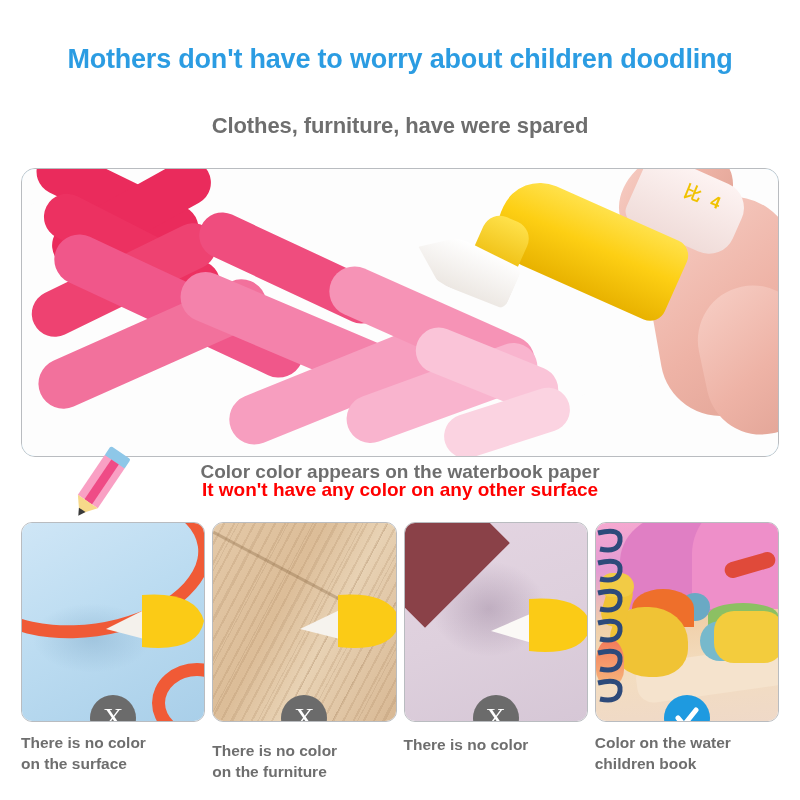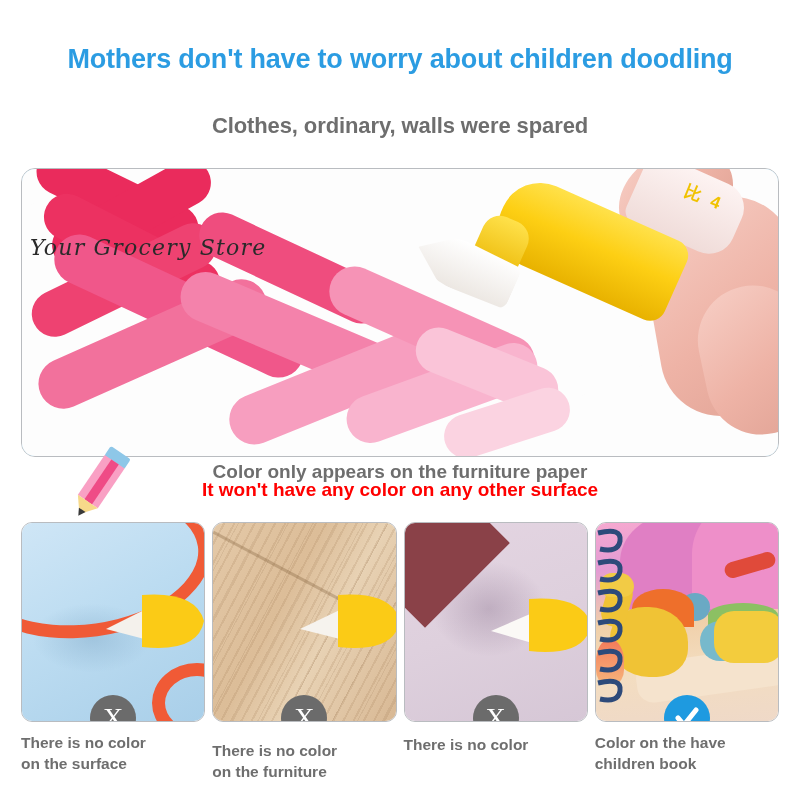--- a/index.html
+++ b/index.html
@@ -326,42 +326,41 @@
   .cap.c2 { padding-top: 8px; }
   .cap.c3 { padding-top: 2px; }
   .cap.c4 { padding-top: 0px; }
 </style>
 </head>
 <body>
 
 <div class="page">
 
   <div class="headline">Mothers don't have to worry about children doodling</div>
-  <div class="subhead">Clothes, ordinary, walls were spared</div>
+  <div class="subhead">Clothes, furniture, have were spared</div>
 
   <div class="hero">
     <div class="hero-blue"></div>
     <div class="hero-paper"></div>
     <div class="hero-paper2"></div>
 
     <div class="stroke s1"></div>
     <div class="stroke s2"></div>
     <div class="stroke s3"></div>
     <div class="stroke s4"></div>
     <div class="stroke s5"></div>
     <div class="stroke s6"></div>
     <div class="stroke s7"></div>
     <div class="stroke s8"></div>
     <div class="stroke s9"></div>
     <div class="stroke s10"></div>
     <div class="stroke s11"></div>
     <div class="stroke s12"></div>
     <div class="stroke s13"></div>
 
-    <div class="watermark">Your Grocery Store</div>
 
     <div class="pen-wrap">
       <div class="finger finger-a"></div>
       <div class="finger finger-b"></div>
       <div class="finger finger-c"></div>
       <div class="pen-cap"></div>
       <div class="pen-body"></div>
       <div class="pen-collar"></div>
       <div class="pen-tip"></div>
       <div class="pen-mark">比 4</div>
@@ -374,21 +373,21 @@
   <div class="caption-zone">
     <svg class="pencil" viewBox="0 0 76 82">
       <g transform="rotate(34 38 41)">
         <rect x="26" y="2" width="24" height="12" rx="2" fill="#8ec7e8"></rect>
         <rect x="26" y="13" width="24" height="48" fill="#f9a0c4"></rect>
         <rect x="34" y="13" width="9" height="48" fill="#ef4b86"></rect>
         <polygon points="26,61 50,61 38,76" fill="#f7d98a"></polygon>
         <polygon points="34,71 42,71 38,78" fill="#3a3a3a"></polygon>
       </g>
     </svg>
-    <div class="cap-line1">Color only appears on the furniture paper</div>
+    <div class="cap-line1">Color color appears on the waterbook paper</div>
     <div class="cap-line2">It won't have any color on any other surface</div>
   </div>
 
   <div class="panels">
 
     <div class="panel">
       <div class="p1-bg"></div>
       <div class="p1-shade"></div>
       <div class="p1-trim"></div>
       <div class="p1-trim2"></div>
@@ -460,18 +459,18 @@
       <div>on the surface</div>
     </div>
     <div class="cap c2">
       <div>There is no color</div>
       <div>on the furniture</div>
     </div>
     <div class="cap c3">
       <div>There is no color</div>
     </div>
     <div class="cap c4">
-      <div>Color on the have</div>
+      <div>Color on the water</div>
       <div>children book</div>
     </div>
   </div>
 
 </div>
 
 </body></html>

